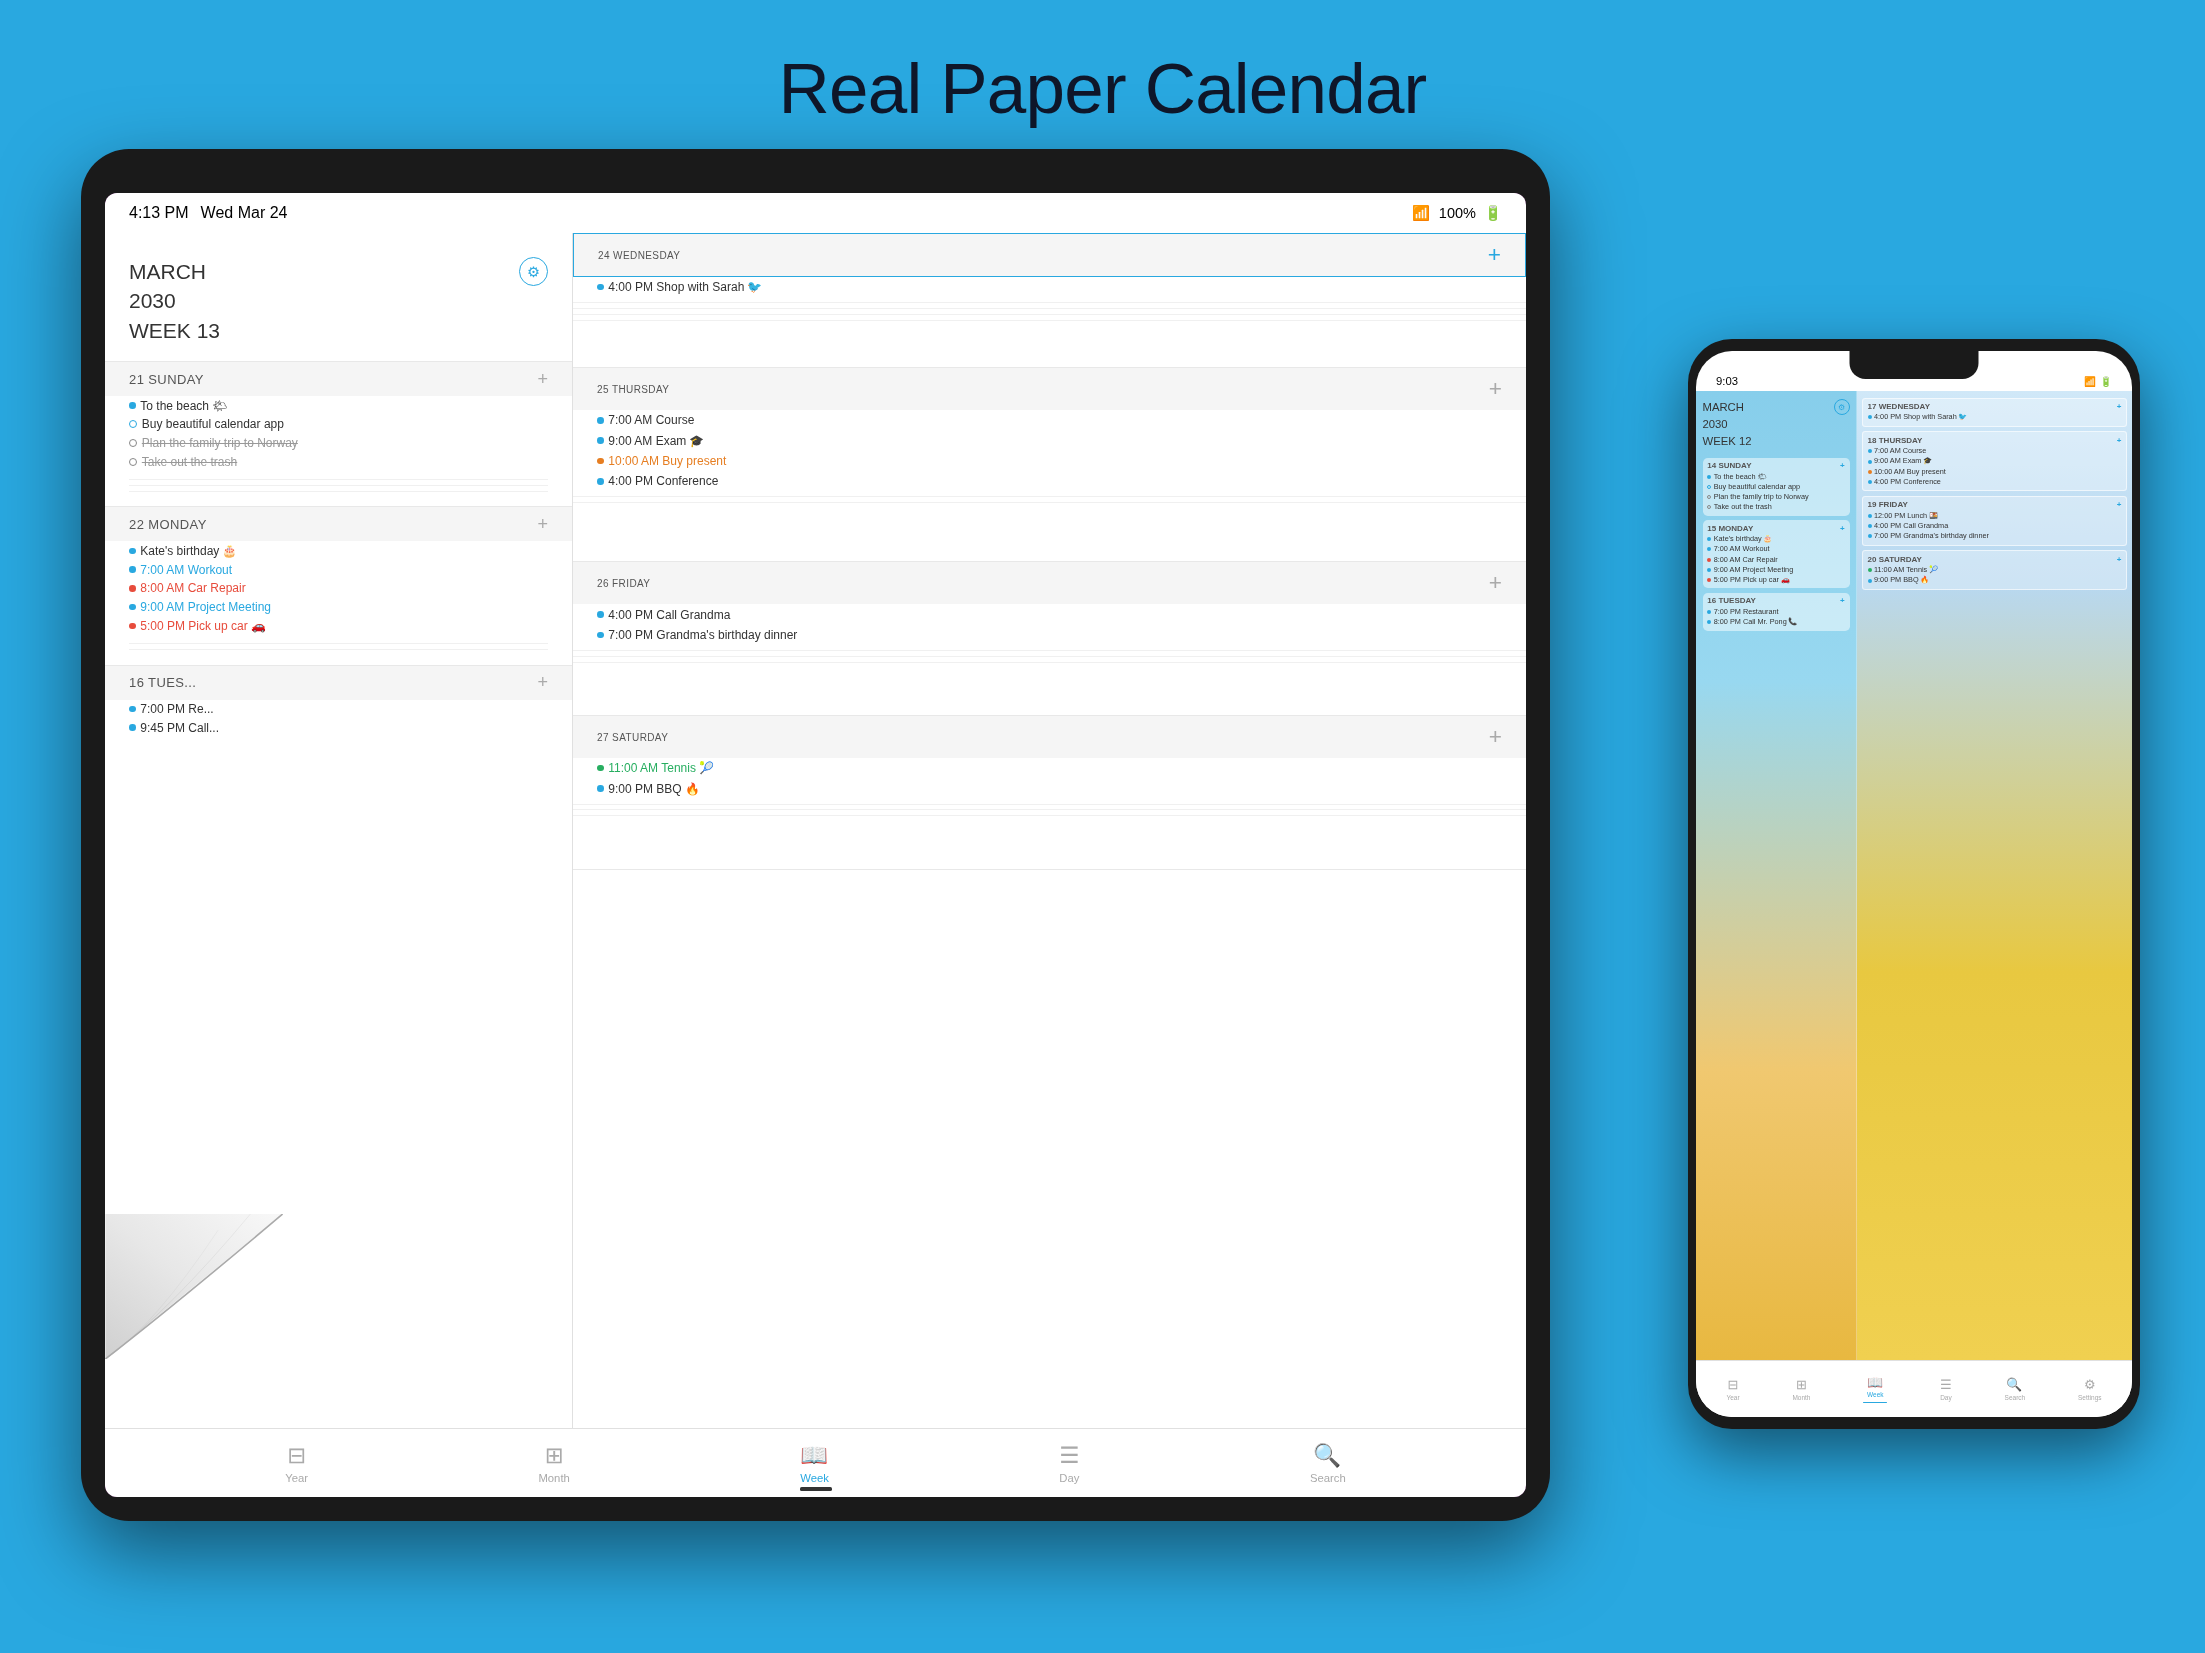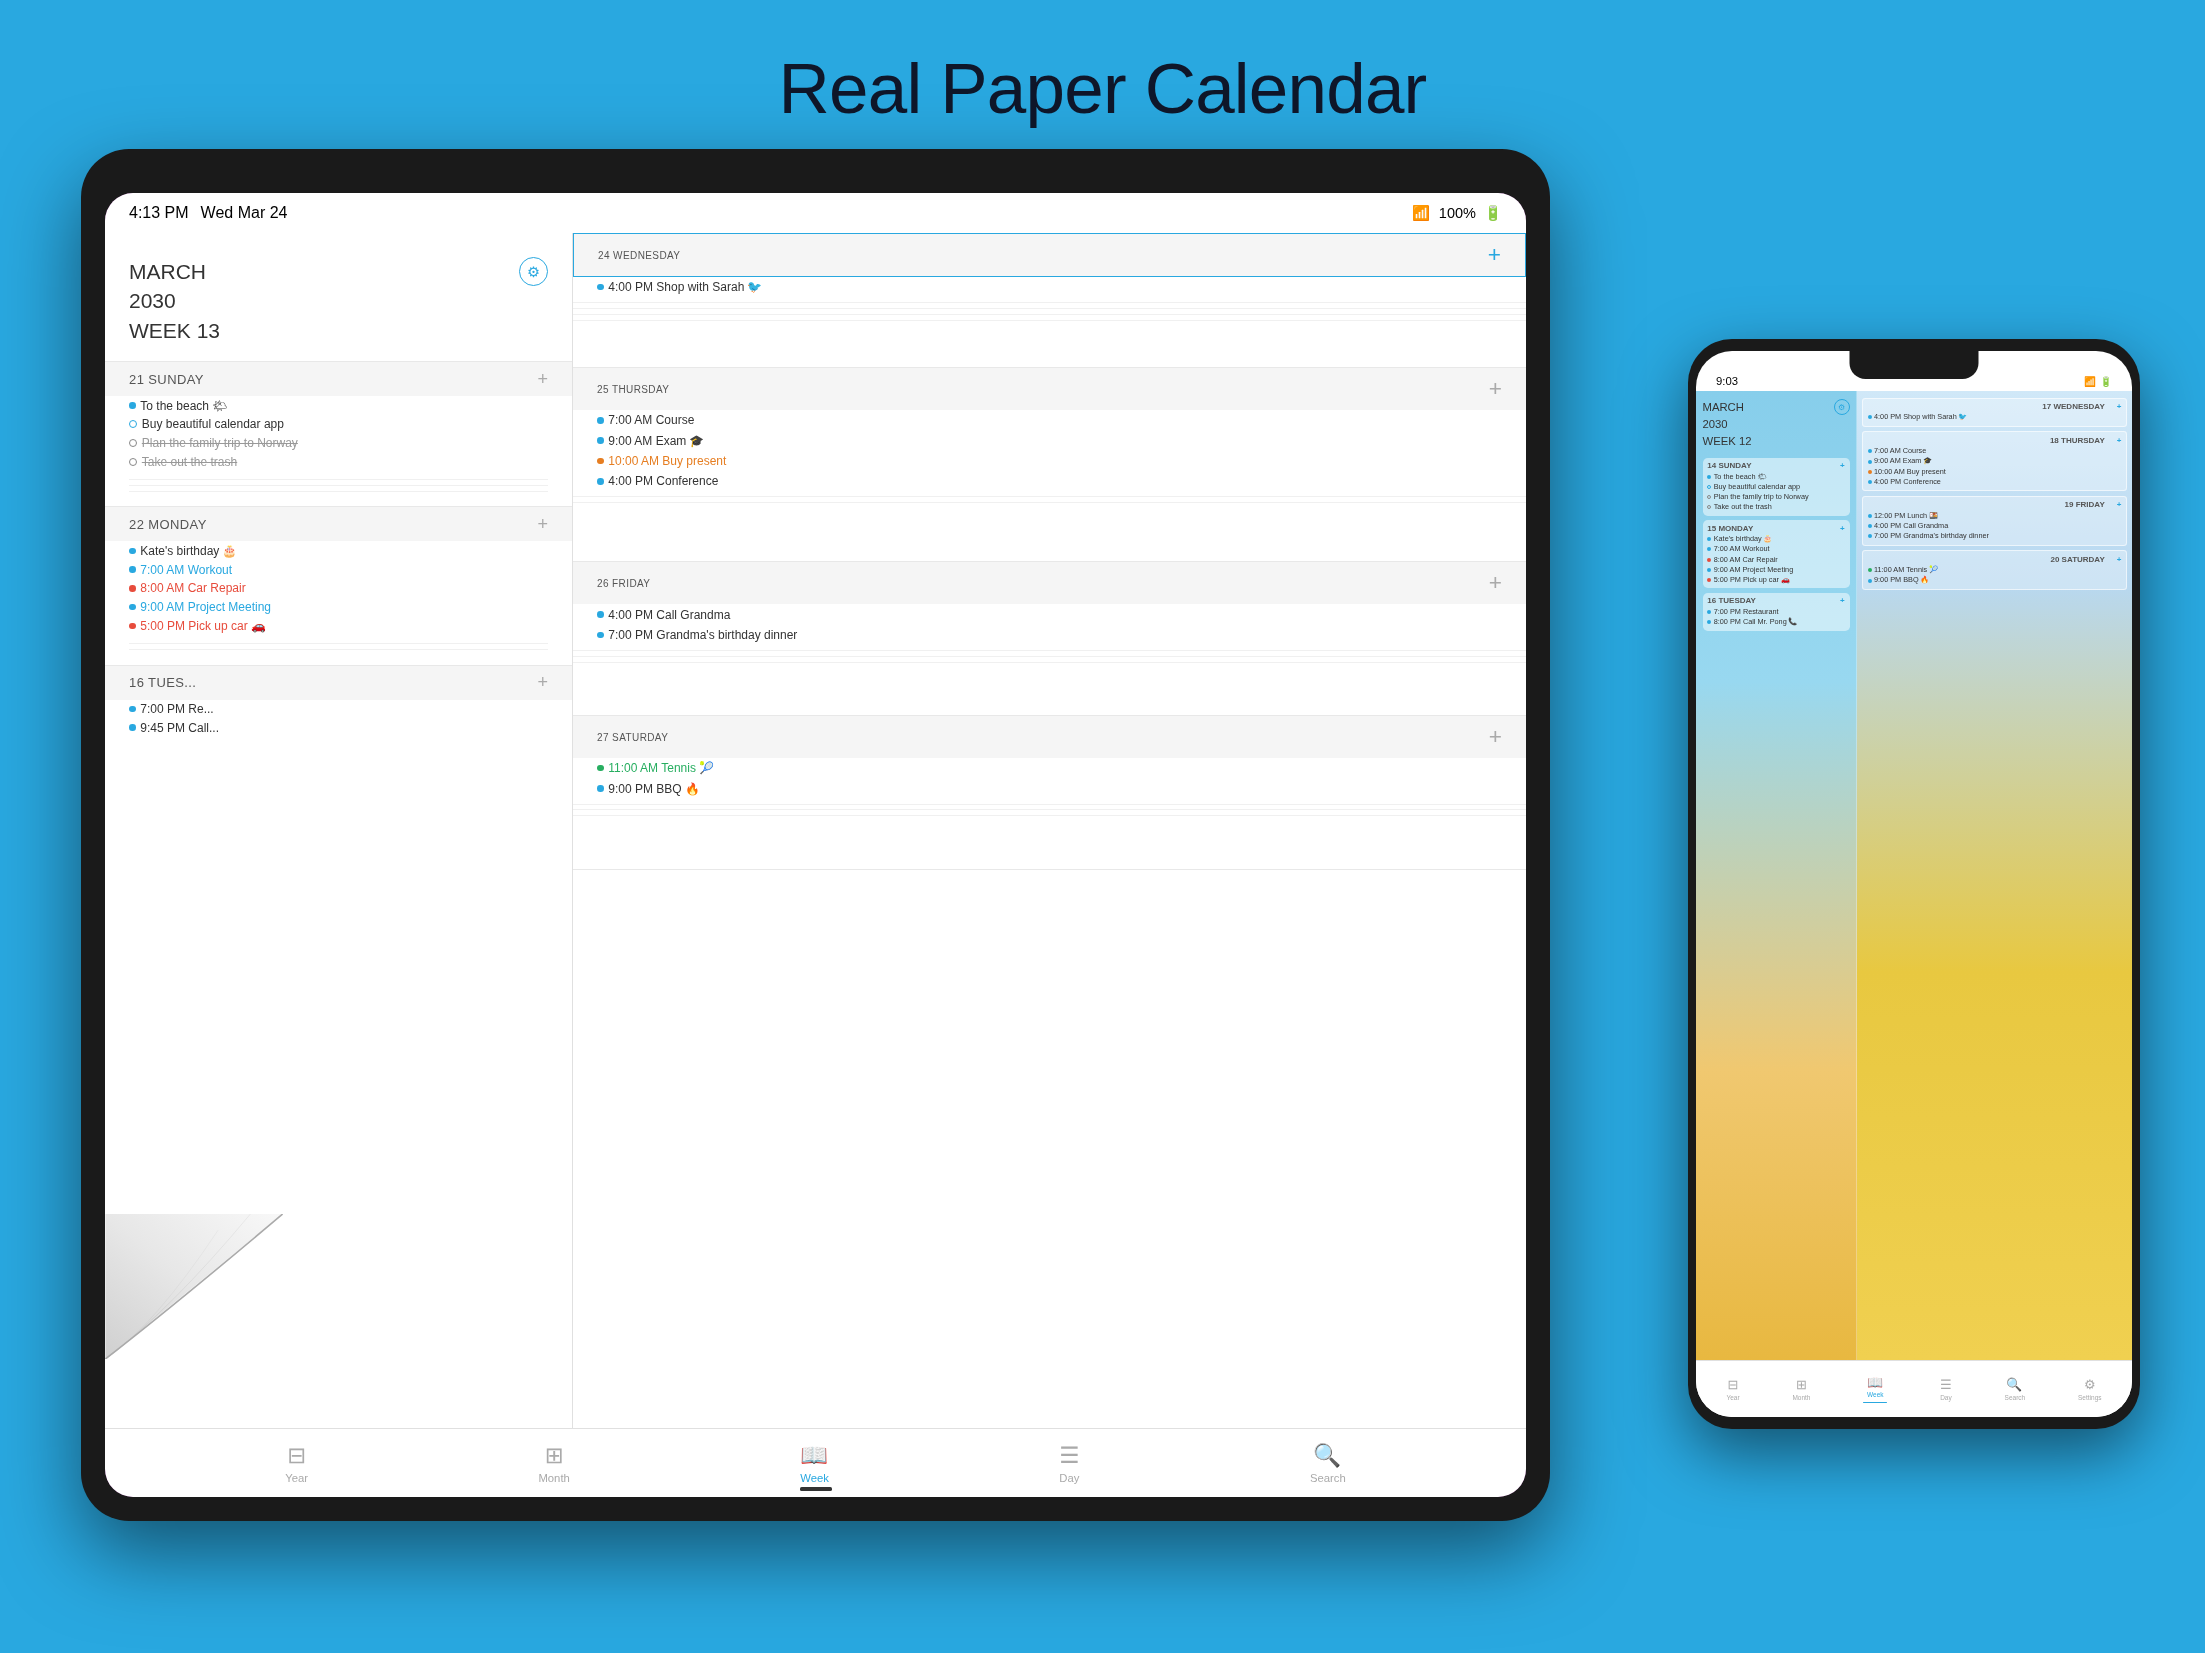--- a/index.html
+++ b/index.html
@@ -33,21 +33,21 @@
       border-radius: 48px;
       box-shadow: 0 32px 81px rgba(0,0,0,0.5);
     }
     .ipad-screen {
       position: absolute;
       top: 44px;
       left: 24px;
       right: 24px;
       bottom: 24px;
       background: #701a75;
-      border-radius: 28px;
+      border-radius: 12px;
       overflow: hidden;
     }
     .ipad-status-bar {
       height: 40px;
       background: white;
       display: flex;
       align-items: center;
       justify-content: space-between;
       padding: 0 24px;
       font-size: 16px;
@@ -358,21 +358,21 @@
     }
     .iphone-right-day {
       margin-bottom: 4.8px;
       border: 0.8px solid rgba(255,255,255,0.6);
       background: rgba(255,255,255,0.3);
       border-radius: 3.2px;
       padding: 3.2px 4.8px;
     }
     .iphone-right-header {
       display: flex;
-      justify-content: flex-end;
+      justify-content: space-between;
       font-size: 8px;
       font-weight: 600;
       color: #555;
       margin-bottom: 1.6px;
       gap: 12px;
     }
     .iphone-right-event {
       font-size: 7.3px;
       color: #333;
       line-height: 1.4;

